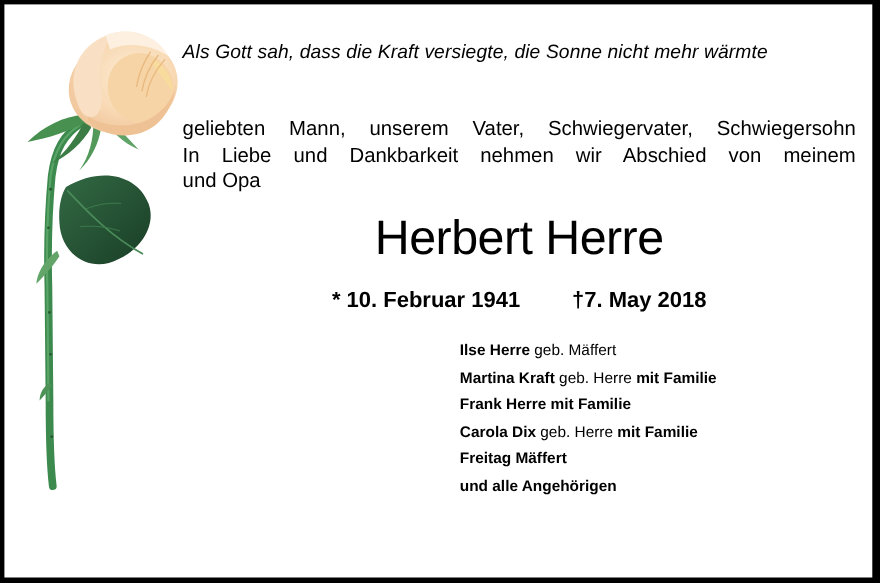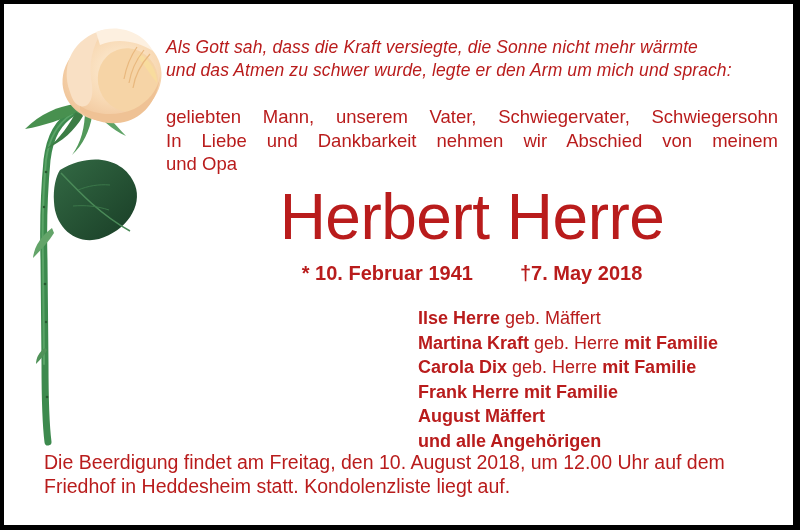--- a/index.html
+++ b/index.html
@@ -3,21 +3,21 @@
 <meta charset="utf-8">
 <style>
   html, body { margin: 0; padding: 0; background: #ffffff; }
   .page {
     position: relative;
     width: 800px;
     height: 530px;
     background: #ffffff;
     overflow: hidden;
     font-family: "Liberation Sans", sans-serif;
-    color: #b91c1c;
+    color: #000000;
   }
   
   .frame { position: absolute; background: #000000; }
   .frame.top    { left: 0; top: 0;    width: 800px; height: 4px; }
   .frame.left   { left: 0; top: 0;    width: 4px;   height: 530px; }
   .frame.right  { left: 793px; top: 0; width: 7px;  height: 530px; }
   .frame.bottom { left: 0; top: 525px; width: 800px; height: 5px; }
 
   .rose { position: absolute; left: 0; top: 2px; width: 180px; height: 460px; }
 
@@ -26,31 +26,31 @@
     font-style: italic; font-size: 17.5px; line-height: 22.5px;
     letter-spacing: 0.1px; white-space: nowrap;
   }
   .intro {
     position: absolute; left: 166px; top: 105px; width: 612px;
     font-size: 18.5px; line-height: 23.5px;
   }
   .intro .jline { text-align: justify; text-align-last: justify; }
   .deceased-name {
     position: absolute; left: 166px; top: 187px; width: 612px;
-    text-align: center; font-size: 64px; line-height: 60px;
+    text-align: center; font-size: 44px; line-height: 60px;
     font-weight: 400; letter-spacing: -0.5px;
   }
   .dates {
     position: absolute; left: 166px; top: 262px; width: 612px;
     display: flex; justify-content: center; gap: 47px;
     font-weight: 700; font-size: 20px;
   }
   .mourners {
     position: absolute; left: 418px; top: 306px;
-    font-size: 18px; line-height: 24.5px;
+    font-size: 14px; line-height: 24.5px;
   }
   .mourners .b { font-weight: 700; }
   .mourners .r { font-weight: 400; }
   .funeral {
     position: absolute; left: 44px; top: 450px;
     font-size: 19.5px; line-height: 24px; white-space: nowrap;
   }
 </style>
 </head>
 <body>
@@ -102,21 +102,20 @@
     <path d="M 70 90 C 60 62 74 36 103 28 C 92 44 88 63 92 83 C 94 97 88 107 80 104 C 74 102 72 96 70 90 Z" fill="#f9e0c4"></path>
     <path d="M 96 30 C 118 21 143 30 153 49 C 136 38 116 36 100 43 Z" fill="#fdf0e0"></path>
     <ellipse cx="128" cy="78" rx="30" ry="32" transform="rotate(-20 128 78)" fill="#f6d4a6"></ellipse>
     <path d="M 140 52 C 150 58 157 69 157 81 C 150 72 144 62 137 55 Z" fill="#f8dc9e"></path>
     <path d="M 150 52 C 141 62 135 73 133 86 M 144 48 C 136 58 131 69 129 81 M 137 45 C 130 55 126 66 124 77" fill="none" stroke="#e9b87e" stroke-width="1.2"></path>
     <path d="M 80 104 C 94 113 116 115 134 107 C 148 100 158 88 160 74 C 158 96 146 113 128 119 C 108 125 90 118 80 108 Z" fill="#efc295"></path>
   </svg>
 
   <div class="quote">
     <div>Als Gott sah, dass die Kraft versiegte, die Sonne nicht mehr wärmte</div>
-    <div>und das Atmen zu schwer wurde, legte er den Arm um mich und sprach:</div>
   </div>
 
   <div class="intro">
     <div class="jline">geliebten Mann, unserem Vater, Schwiegervater, Schwiegersohn</div>
     <div class="jline">In Liebe und Dankbarkeit nehmen wir Abschied von meinem</div>
     <div>und Opa</div>
   </div>
 
   <div class="deceased-name">Herbert Herre</div>
 
@@ -130,39 +129,35 @@
       <span class="b">Ilse Herre</span>
       <span class="r">geb. Mäffert</span>
       <span class="b"></span>
     </div>
     <div>
       <span class="b">Martina Kraft</span>
       <span class="r">geb. Herre</span>
       <span class="b">mit Familie</span>
     </div>
     <div>
+      <span class="b">Frank Herre mit Familie</span>
+      <span class="r"></span>
+      <span class="b"></span>
+    </div>
+    <div>
       <span class="b">Carola Dix</span>
       <span class="r">geb. Herre</span>
       <span class="b">mit Familie</span>
     </div>
     <div>
-      <span class="b">Frank Herre mit Familie</span>
-      <span class="r"></span>
-      <span class="b"></span>
-    </div>
-    <div>
-      <span class="b">August Mäffert</span>
+      <span class="b">Freitag Mäffert</span>
       <span class="r"></span>
       <span class="b"></span>
     </div>
     <div>
       <span class="b">und alle Angehörigen</span>
       <span class="r"></span>
       <span class="b"></span>
     </div>
   </div>
 
-  <div class="funeral">
-    <div>Die Beerdigung findet am Freitag, den 10. August 2018, um 12.00 Uhr auf dem</div>
-    <div>Friedhof in Heddesheim statt. Kondolenzliste liegt auf.</div>
-  </div>
 
 </div>
 
 </body></html>

